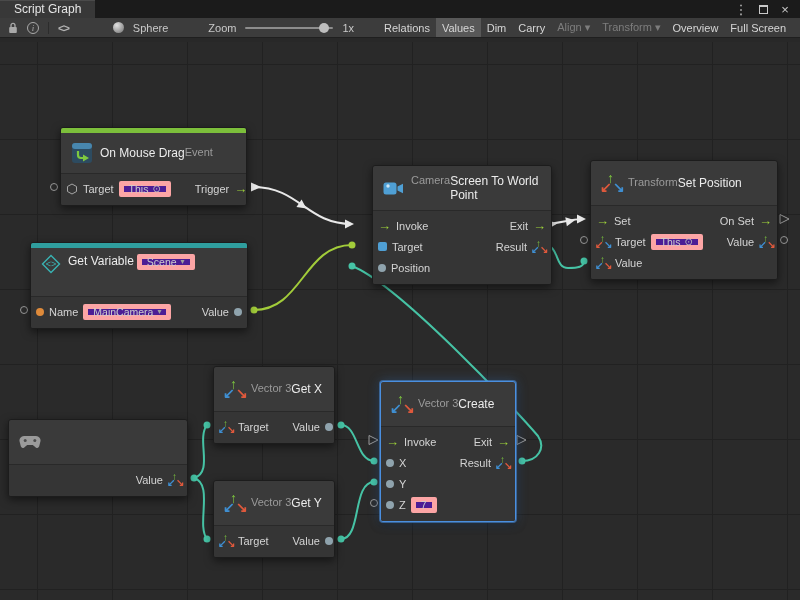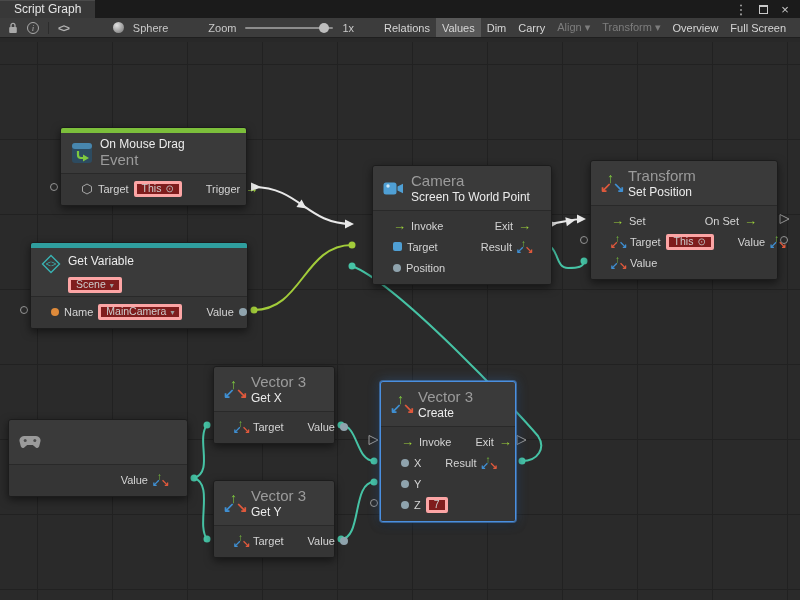--- a/index.html
+++ b/index.html
@@ -31,31 +31,31 @@
   .canvas{position:absolute;top:42px;left:0;width:800px;height:558px;background-color:#2a2a2a;overflow:hidden;
     background-image:linear-gradient(#212121 1px,transparent 1px),linear-gradient(90deg,#212121 1px,transparent 1px);
     background-size:75px 75px;background-position:37px 22px}
   .wires{position:absolute;top:0;left:0;z-index:1}
 
   
   .node{position:absolute;z-index:2;background:#3a3a3a;border:1px solid #1c1c1c;border-radius:3px;box-shadow:0 3px 9px rgba(0,0,0,.5)}
   .node.selected{border-color:#4a8fe0;box-shadow:0 0 0 1px rgba(74,143,224,.55),0 0 12px rgba(74,143,224,.35),0 3px 9px rgba(0,0,0,.5)}
   .strip{height:5px;border-radius:2px 2px 0 0}
   .hdr{display:flex;align-items:center;gap:7px;padding:0 10px;height:44px}
-  .hdr .tt{display:flex;flex-direction:column;line-height:1.2}
-  .cat{font-size:15px;color:#9b9b9b}
+  .hdr .tt{display:flex;flex-direction:row;line-height:1.2}
+  .cat{font-size:11px;color:#9b9b9b}
   .title{font-size:12px;color:#ececec}
   .body{border-top:1px solid #292929;background:#353535;padding:4px 0 6px;border-radius:0 0 2px 2px}
-  .row{height:21px;display:flex;align-items:center;justify-content:space-between;padding:0 20px;gap:24px}
+  .row{height:21px;display:flex;align-items:center;justify-content:space-between;padding:0 5px;gap:24px}
   .pl,.pr{display:flex;align-items:center;gap:5px}
   .plabel{color:#d4d4d4}
   .dot{width:8px;height:8px;border-radius:50%;background:#8fa3ad;display:inline-block}
   .dot.orange{background:#de8a3a}
   .arrow{color:#9dd23a;font-weight:bold;font-size:13px;line-height:1}
-  .chip{background:#7f1d1d;border:3px solid #fca5a5;border-radius:2px;height:16px;display:inline-flex;align-items:flex-end;padding:0 5px;gap:4px;font-size:10.5px;color:#cccccc}
+  .chip{background:#4c1d95;border:5px solid #fca5a5;border-radius:2px;height:16px;display:inline-flex;align-items:center;padding:0 5px;gap:4px;font-size:10.5px;color:#cccccc}
   .caret{font-size:8px;color:#9d9d9d}
   .pick{font-size:10px;color:#bbb}
   .sqport{width:9px;height:9px;background:#4f9fd4;border-radius:2px;display:inline-block}
   
   .v3{position:relative;width:14px;height:14px;display:inline-block;flex:none}
   .v3 i{position:absolute;font-style:normal;font-weight:bold;font-size:10px;line-height:10px}
   .v3 .up{left:4px;top:-1px;color:#7ec93f}
   .v3 .dl{left:-1px;top:5px;color:#3f8fd2}
   .v3 .dr{left:8px;top:5px;color:#e0593c}
   .v3.big{width:20px;height:20px}
@@ -305,21 +305,21 @@
 
   <div class="node" style="left:30px;top:200px;width:218px">
     <div class="strip" style="background:#2f9e9e"></div>
     <div class="hdr" style="height:48px;align-items:flex-start;padding-top:6px">
       <span class="nicon">
         <svg width="20" height="20" viewBox="0 0 20 20">
             <path d="M10 1.5 L18.5 10 L10 18.5 L1.5 10 Z" fill="none" stroke="#39b3b3" stroke-width="1.4"></path>
             <text x="10" y="13" text-anchor="middle" font-size="9" fill="#39b3b3">&lt;&gt;</text>
           </svg>
       </span>
-      <span class="tt" style="gap:9px">
+      <span class="tt" style="gap:3px">
         <span class="title">Get Variable</span>
         <span class="chip" style="align-self:flex-start">
           <span>Scene</span>
           <span class="caret">▾</span>
         </span>
       </span>
     </div>
     <div class="body">
       <div class="row">
         <span class="pl">

